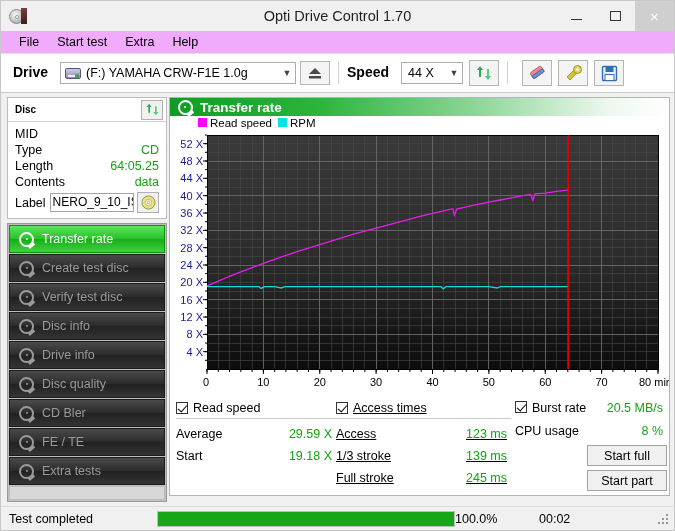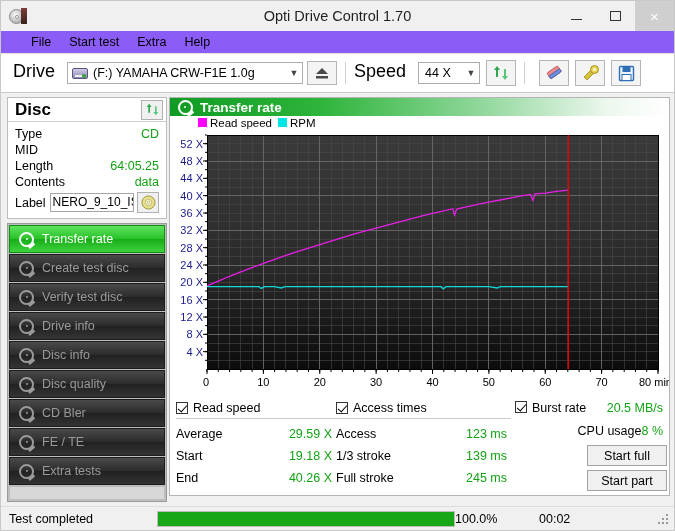--- a/index.html
+++ b/index.html
@@ -48,31 +48,31 @@
   .winbtn{
     width:39px;height:30px;display:flex;align-items:center;justify-content:center;
     font-size:13px;color:#333;background:#f0f0f0;
   }
   .winbtn.close{background:#cfcfcf;color:#fff;font-size:15px;}
   .winbtn .min-glyph{display:block;width:11px;height:1px;background:#333;margin-top:7px;}
   .winbtn .max-glyph{display:block;width:11px;height:10px;border:1px solid #333;box-sizing:border-box;}
 
   
   .menubar{
-    height:22px;background:#8b5cf6;display:flex;align-items:center;
-    padding-left:21px;border-bottom:1px solid #e3e3e3;
+    height:22px;background:#f0abfc;display:flex;align-items:center;
+    padding-left:9px;border-bottom:1px solid #e3e3e3;
   }
   .menubar .mi{padding:2px 9px;font-size:12.5px;color:#000;cursor:default;}
 
   
   .toolbar{
     height:38px;background:#fff;display:flex;align-items:center;
     padding:0 6px;border-bottom:1px solid #c9c9c9;
   }
-  .tb-label{font-weight:normal;font-size:18px;margin:0 12px 3px 6px;}
+  .tb-label{font-weight:bold;font-size:14px;margin:0 12px 3px 6px;}
   .drivecombo{
     width:236px;height:22px;background:#fff;border:1px solid #adadad;
     display:flex;align-items:center;box-sizing:border-box;
   }
   .drivecombo .dicon{
     width:17px;height:15px;margin:0 4px 0 4px;position:relative;flex:none;
   }
   .drive-glyph{
     width:16px;height:11px;border-radius:2px;
     background:linear-gradient(180deg,#cfcde8,#8f8ab4);
@@ -105,21 +105,21 @@
 
   
   .leftcol{width:168px;display:flex;flex-direction:column;padding:4px 0 0 6px;box-sizing:border-box;}
   .disc-panel{
     background:#fff;border:1px solid #bdbdbd;box-sizing:border-box;width:160px;
   }
   .disc-head{
     height:24px;display:flex;align-items:center;justify-content:space-between;
     border-bottom:1px solid #cfcfcf;padding:0 3px 0 7px;box-sizing:border-box;
   }
-  .disc-head .t{font-weight:bold;font-size:17px;}
+  .disc-head .t{font-weight:bold;font-size:10px;}
   .refresh-btn{
     width:22px;height:20px;background:#f0f0f0;border:1px solid #b0b0b0;
     display:flex;align-items:center;justify-content:center;box-sizing:border-box;
   }
   .disc-rows{padding:4px 7px 5px 7px;}
   .drow{display:flex;justify-content:space-between;align-items:center;height:16px;font-size:12.5px;}
   .drow .k{color:#000;}
   .drow .v{color:#13a313;}
   .labelrow{display:flex;align-items:center;margin-top:2px;}
   .labelrow .k{font-size:12.5px;margin-right:4px;}
@@ -164,36 +164,36 @@
   }
   .chart-head .hicon{width:18px;height:18px;margin-right:6px;display:flex;align-items:center;justify-content:center;}
   .legendrow{height:15px;display:flex;align-items:center;padding-left:28px;font-size:11.5px;background:#fff;}
   .lg{display:flex;align-items:center;margin-right:6px;}
   .lg i{width:9px;height:9px;display:inline-block;margin-right:3px;}
   .plotbox{position:relative;flex:1;background:#fff;}
   .stats{
     height:98px;background:#fff;display:flex;padding:4px 2px 0 6px;box-sizing:border-box;font-size:12.5px;
   }
   .statcol{width:160px;}
-  .statcol.wide{width:175px;}
+  .statcol.wide{width:175px;text-decoration:underline;}
   .stat-head{display:flex;align-items:center;border-bottom:1px solid #c9c9c9;padding-bottom:3px;}
   .chk{
     width:12px;height:12px;border:1px solid #333;background:#fff;margin-right:5px;
     position:relative;box-sizing:border-box;flex:none;
   }
   .chk:after{
     content:"";position:absolute;left:3px;top:0px;width:4px;height:8px;
     border:solid #000;border-width:0 1.6px 1.6px 0;transform:rotate(42deg);
   }
   .srow{display:flex;justify-content:space-between;margin-top:8px;padding-right:4px;}
   .srow .sv{color:#13a313;}
   .statcol.right{width:auto;flex:1;padding-left:4px;}
   .brow{display:flex;justify-content:space-between;align-items:center;padding-right:4px;}
   .brow .sv{color:#13a313;}
-  .crow{display:flex;justify-content:flex-end;margin-top:9px;padding-right:4px;}
+  .crow{display:flex;justify-content:space-between;margin-top:9px;padding-right:4px;}
   .crow .sv{color:#13a313;}
   .actbtns{margin-top:7px;display:flex;flex-direction:column;align-items:flex-end;}
   .actbtn{
     width:80px;height:21px;background:#f0f0f0;border:1px solid #a3a3a3;
     display:flex;align-items:center;justify-content:center;font-size:12.5px;
     margin-bottom:4px;box-sizing:border-box;
   }
 
   
   .statusbar{
@@ -327,26 +327,26 @@
           <div class="t">Disc</div>
           <div class="refresh-btn">
             <svg width="15" height="15" viewBox="0 0 18 18">
               <path d="M5 2 L8 6 L6 6 L6 13 L4 13 L4 6 L2 6 Z" fill="#2fa84f"></path>
               <path d="M13 16 L10 12 L12 12 L12 5 L14 5 L14 12 L16 12 Z" fill="#56c97a"></path>
             </svg>
           </div>
         </div>
         <div class="disc-rows">
           <div class="drow">
+            <span class="k">MID</span>
+            <span class="v"></span>
+          </div>
+          <div class="drow">
             <span class="k">Type</span>
             <span class="v">CD</span>
-          </div>
-          <div class="drow">
-            <span class="k">MID</span>
-            <span class="v"></span>
           </div>
           <div class="drow">
             <span class="k">Length</span>
             <span class="v">64:05.25</span>
           </div>
           <div class="drow">
             <span class="k">Contents</span>
             <span class="v">data</span>
           </div>
           <div class="labelrow">
@@ -387,29 +387,29 @@
               </span>
             </span>
           <span>Verify test disc</span>
         </div>
         <div class="navitem">
           <span class="nicon">
               <span class="discglyph">
                 <b></b>
               </span>
             </span>
+          <span>Disc info</span>
+        </div>
+        <div class="navitem">
+          <span class="nicon">
+              <span class="discglyph">
+                <b></b>
+              </span>
+            </span>
           <span>Drive info</span>
-        </div>
-        <div class="navitem">
-          <span class="nicon">
-              <span class="discglyph">
-                <b></b>
-              </span>
-            </span>
-          <span>Disc info</span>
         </div>
         <div class="navitem">
           <span class="nicon">
               <span class="discglyph">
                 <b></b>
               </span>
             </span>
           <span>Disc quality</span>
         </div>
         <div class="navitem">
@@ -685,24 +685,20 @@
               <span>Read speed</span>
             </div>
             <div class="srow">
               <span>Average</span>
               <span class="sv">29.59 X</span>
             </div>
             <div class="srow">
               <span>Start</span>
               <span class="sv">19.18 X</span>
             </div>
-            <div class="srow">
-              <span>End</span>
-              <span class="sv">40.26 X</span>
-            </div>
           </div>
 
           <div class="statcol wide">
             <div class="stat-head">
               <span class="chk"></span>
               <span>Access times</span>
             </div>
             <div class="srow">
               <span>Access</span>
               <span class="sv">123 ms</span>

